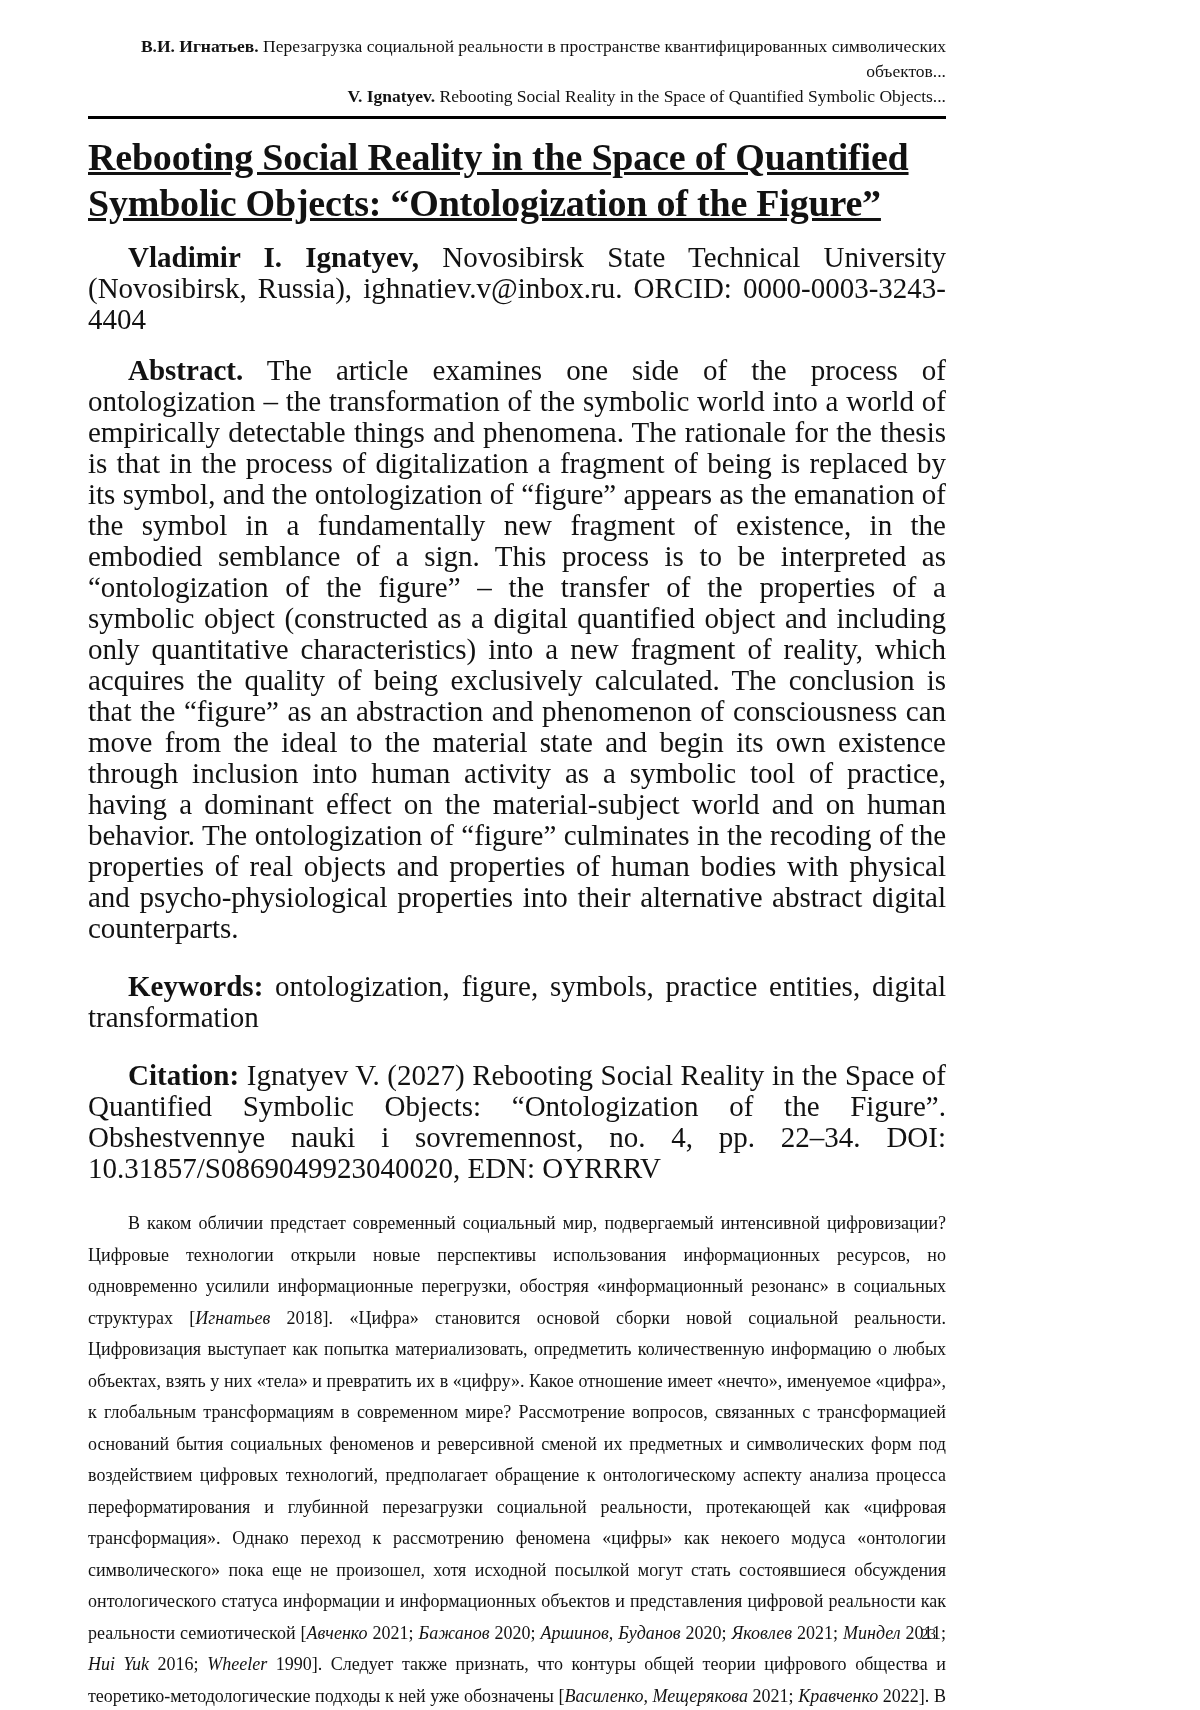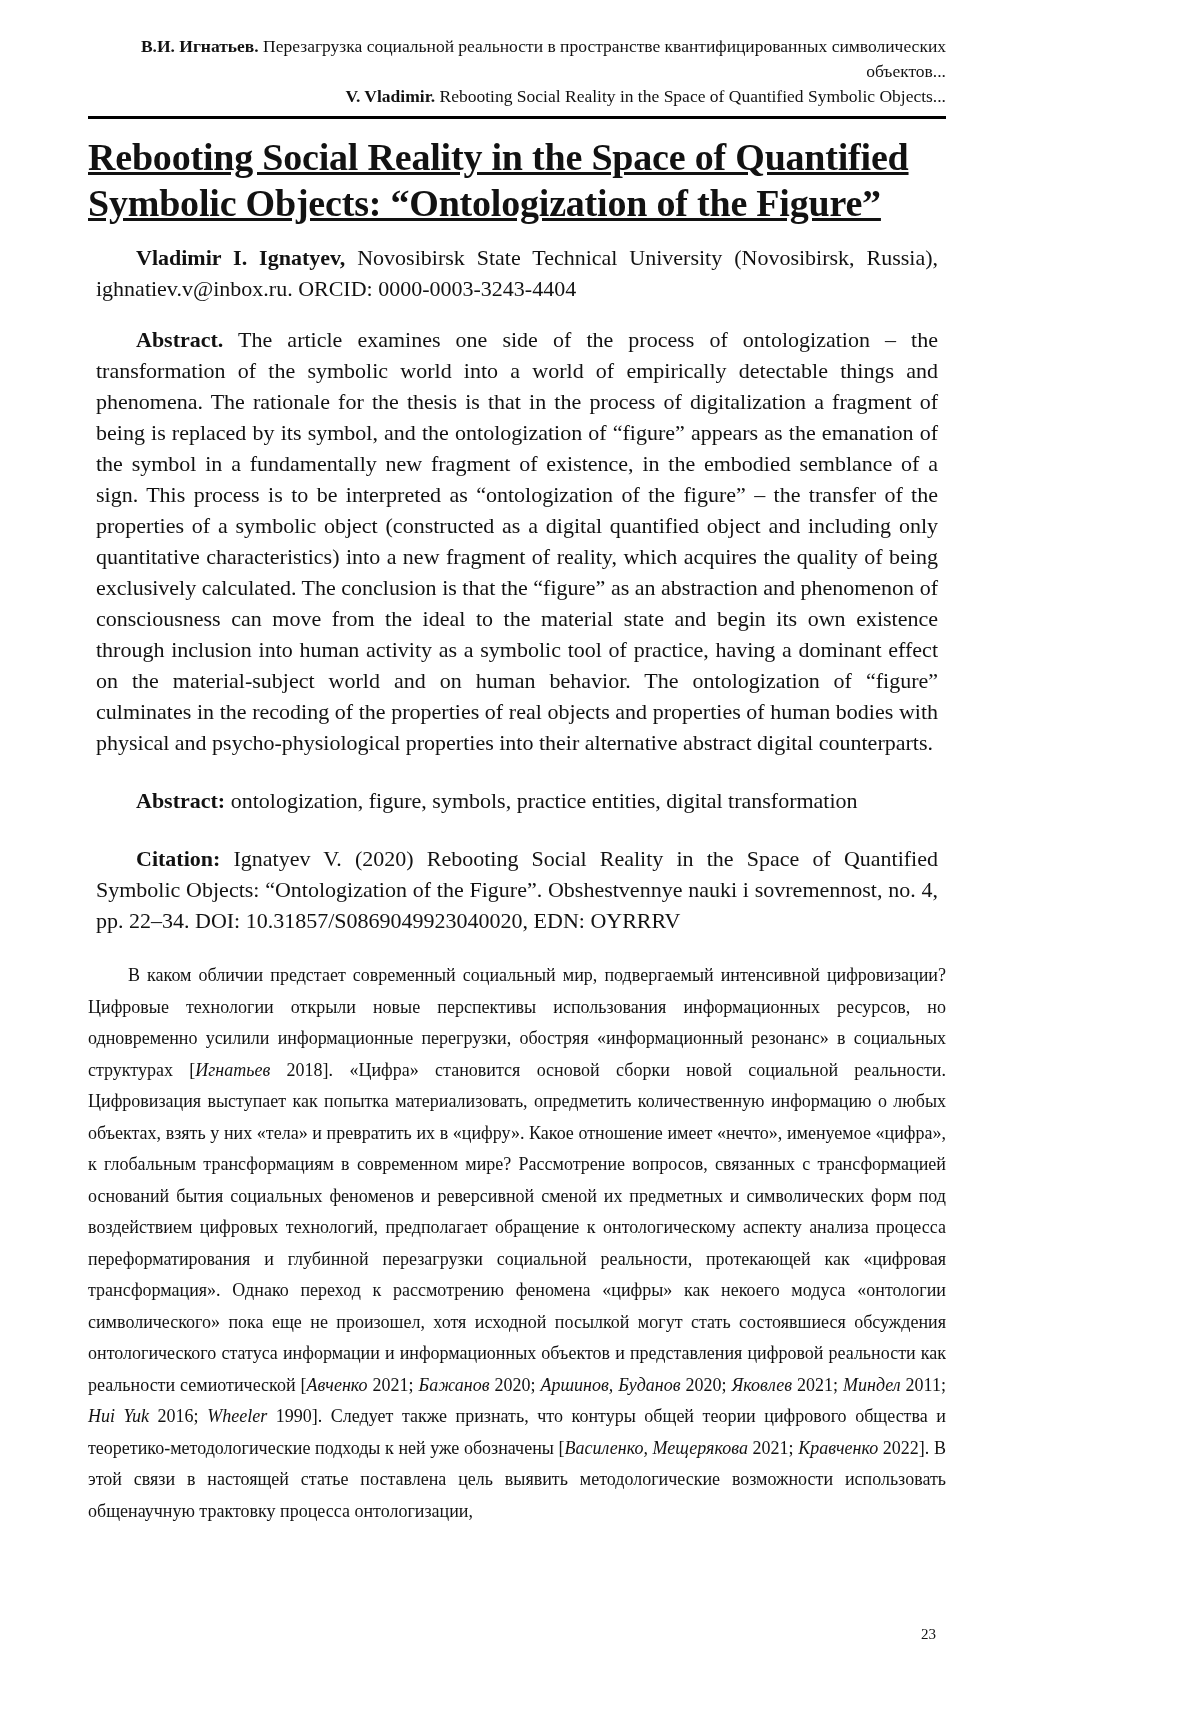--- a/index.html
+++ b/index.html
@@ -38,25 +38,25 @@
     margin: 15px 0 0 0;
     letter-spacing: -0.2px;
     text-decoration: underline;
   }
   .copyright {
     font-size: 22px;
     line-height: 26px;
     margin-top: 31px;
   }
   .front-par {
-    font-size: 22px;
+    font-size: 29px;
     line-height: 31px;
     text-align: justify;
     text-indent: 40px;
-    margin: 8px;
+    margin: 0;
   }
   .author-par    { margin-top: 16px; }
   .abstract-par  { margin-top: 20px; }
   .keywords-par  { margin-top: 27px; }
   .citation-par  { margin-top: 27px; }
   .body-par {
     font-size: 18px;
     line-height: 31.5px;
     text-align: justify;
     text-indent: 40px;
@@ -69,33 +69,33 @@
     font-size: 15px;
   }
 </style>
 </head>
 <body>
 
 <div class="page">
 
   <div class="running-header">
     <div><span style="font-weight: bold;">В.И. Игнатьев.</span><span> Перезагрузка социальной реальности в пространстве квантифицированных символических объектов...</span></div>
-    <div><span style="font-weight: bold;">V. Vladimir.</span><span> Rebooting Social Reality in the Space of Quantified Symbolic Objects...</span></div>
+    <div><span style="font-weight: bold;">V. Ignatyev.</span><span> Rebooting Social Reality in the Space of Quantified Symbolic Objects...</span></div>
   </div>
 
   <hr class="header-rule">
 
   <h1 class="article-title">Rebooting Social Reality in the Space of Quantified Symbolic Objects: “Ontologization of the Figure”</h1>
 
 
   <p class="front-par author-par"><span style="font-weight: bold;">Vladimir I. Ignatyev,</span><span> Novosibirsk State Technical University (Novosibirsk, Russia), ighnatiev.v@inbox.ru. ORCID: 0000-0003-3243-4404</span></p>
 
   <p class="front-par abstract-par"><span style="font-weight: bold;">Abstract.</span><span> The article examines one side of the process of ontologization – the transformation of the symbolic world into a world of empirically detectable things and phenomena. The rationale for the thesis is that in the process of digitalization a fragment of being is replaced by its symbol, and the ontologization of “figure” appears as the emanation of the symbol in a fundamentally new fragment of existence, in the embodied semblance of a sign. This process is to be interpreted as “ontologization of the figure” – the transfer of the properties of a symbolic object (constructed as a digital quantified object and including only quantitative characteristics) into a new fragment of reality, which acquires the quality of being exclusively calculated. The conclusion is that the “figure” as an abstraction and phenomenon of consciousness can move from the ideal to the material state and begin its own existence through inclusion into human activity as a symbolic tool of practice, having a dominant effect on the material-subject world and on human behavior. The ontologization of “figure” culminates in the recoding of the properties of real objects and properties of human bodies with physical and psycho-physiological properties into their alternative abstract digital counterparts.</span></p>
 
-  <p class="front-par keywords-par"><span style="font-weight: bold;">Abstract:</span><span> ontologization, figure, symbols, practice entities, digital transformation</span></p>
+  <p class="front-par keywords-par"><span style="font-weight: bold;">Keywords:</span><span> ontologization, figure, symbols, practice entities, digital transformation</span></p>
 
-  <p class="front-par citation-par"><span style="font-weight: bold;">Citation:</span><span> Ignatyev V. (2020) Rebooting Social Reality in the Space of Quantified Symbolic Objects: “Ontologization of the Figure”. </span><span style="">Obshestvennye nauki i sovremennost</span><span>, no. 4, pp. 22–34. DOI: 10.31857/S0869049923040020, EDN: OYRRRV</span></p>
+  <p class="front-par citation-par"><span style="font-weight: bold;">Citation:</span><span> Ignatyev V. (2027) Rebooting Social Reality in the Space of Quantified Symbolic Objects: “Ontologization of the Figure”. </span><span style="">Obshestvennye nauki i sovremennost</span><span>, no. 4, pp. 22–34. DOI: 10.31857/S0869049923040020, EDN: OYRRRV</span></p>
 
   <p class="body-par"><span>В каком обличии предстает современный социальный мир, подвергаемый интенсивной цифровизации? Цифровые технологии открыли новые перспективы использования информационных ресурсов, но одновременно усилили информационные перегрузки, обостряя «информационный резонанс» в социальных структурах [</span><span style="font-style: italic;">Игнатьев</span><span> 2018]. «Цифра» становится основой сборки новой социальной реальности. Цифровизация выступает как попытка материализовать, опредметить количественную информацию о любых объектах, взять у них «тела» и превратить их в «цифру». Какое отношение имеет «нечто», именуемое «цифра», к глобальным трансформациям в современном мире? Рассмотрение вопросов, связанных с трансформацией оснований бытия социальных феноменов и реверсивной сменой их предметных и символических форм под воздействием цифровых технологий, предполагает обращение к онтологическому аспекту анализа процесса переформатирования и глубинной перезагрузки социальной реальности, протекающей как «цифровая трансформация». Однако переход к рассмотрению феномена «цифры» как некоего модуса «онтологии символического» пока еще не произошел, хотя исходной посылкой могут стать состоявшиеся обсуждения онтологического статуса информации и информационных объектов и представления цифровой реальности как реальности семиотической [</span><span style="font-style: italic;">Авченко</span><span> 2021; </span><span style="font-style: italic;">Бажанов</span><span> 2020; </span><span style="font-style: italic;">Аршинов, Буданов</span><span> 2020; </span><span style="font-style: italic;">Яковлев</span><span> 2021; </span><span style="font-style: italic;">Миндел</span><span> 2011; </span><span style="font-style: italic;">Hui Yuk</span><span> 2016; </span><span style="font-style: italic;">Wheeler</span><span> 1990]. Следует также признать, что контуры общей теории цифрового общества и теоретико-методологические подходы к ней уже обозначены [</span><span style="font-style: italic;">Василенко, Мещерякова</span><span> 2021; </span><span style="font-style: italic;">Кравченко</span><span> 2022]. В этой связи в настоящей статье поставлена цель выявить методологические возможности использовать общенаучную трактовку процесса онтологизации,</span></p>
 
   <div class="page-number">23</div>
 
 </div>
 
 </body></html>

